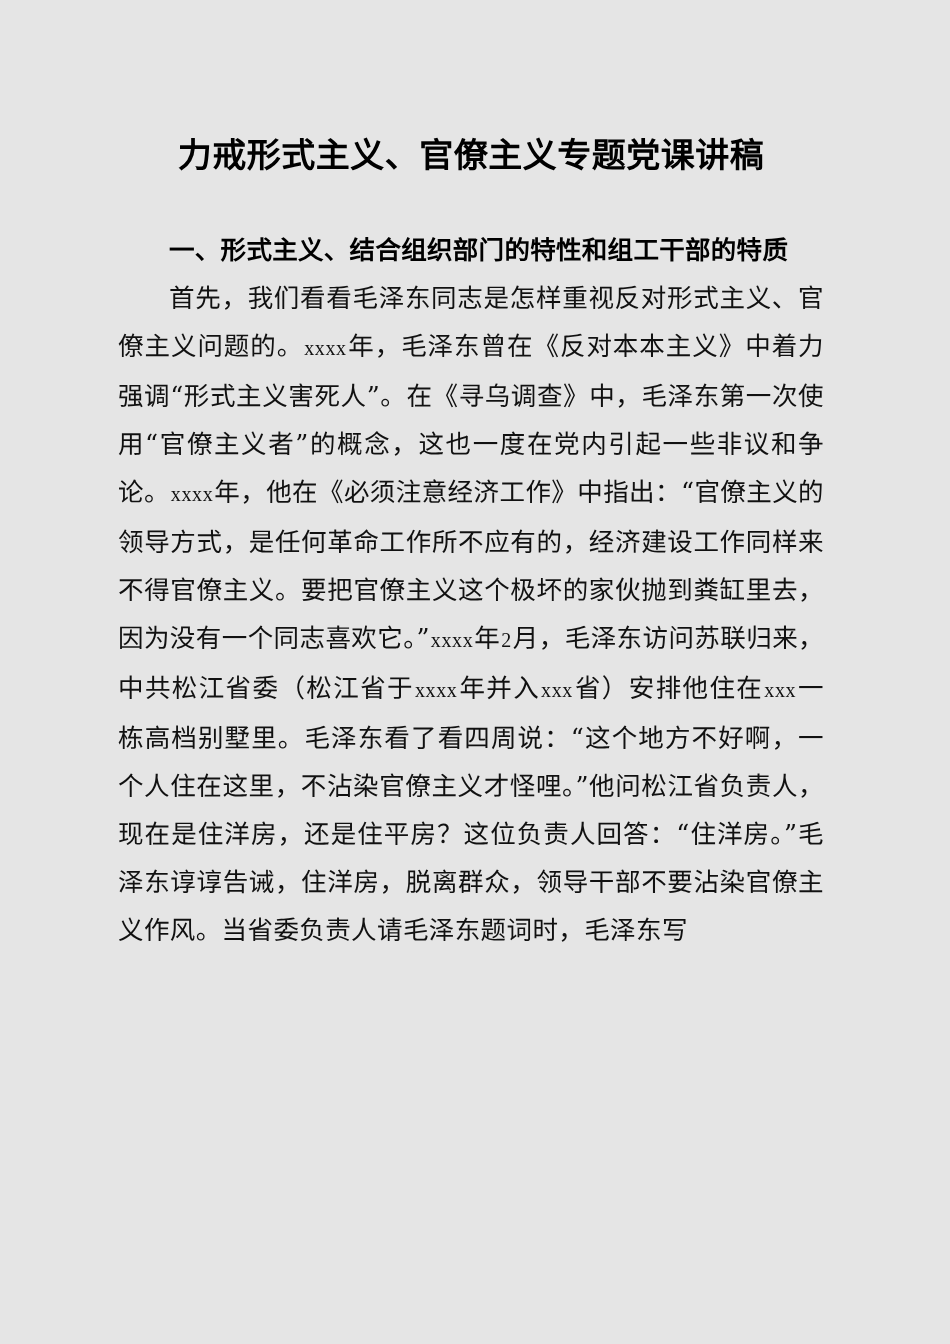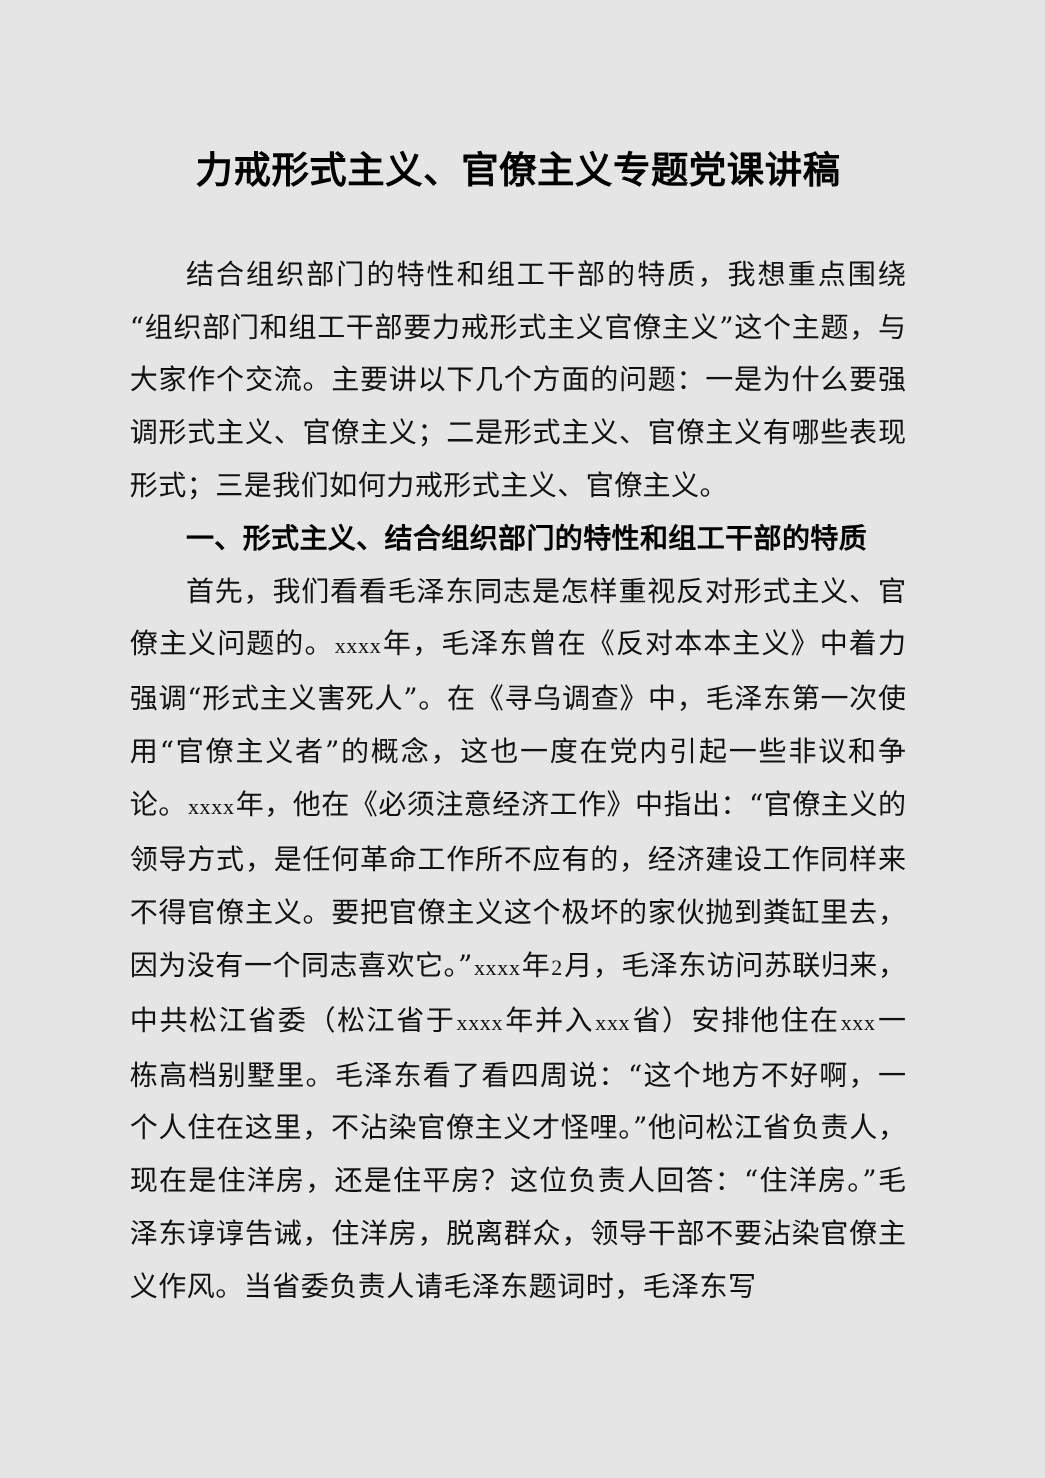--- a/index.html
+++ b/index.html
@@ -99,21 +99,20 @@
 <body>
 
 <div class="page">
 
   <div class="doc-body">
 
     <h1 class="doc-title" id="title-el">力戒形式主义、官僚主义专题党课讲稿</h1>
 
     <div class="flow">
 
-      <p class="para" id="para-intro">结合组织部门的特性和组工干部的特质，我想重点围绕“组织部门和组工干部要力戒形式主义官僚主义”这个主题，与大家作个交流。主要讲以下几个方面的问题：一是为什么要强调形式主义、官僚主义；二是形式主义、官僚主义有哪些表现形式；三是我们如何力戒形式主义、官僚主义。</p>
 
       <h2 class="section-heading" id="heading-one">一、形式主义、结合组织部门的特性和组工干部的特质</h2>
 
       <p class="para" id="para-body-one">首先，我们看看毛泽东同志是怎样重视反对形式主义、官僚主义问题的。<span class="lat">xxxx</span>年，毛泽东曾在《反对本本主义》中着力强调“形式主义害死人”。在《寻乌调查》中，毛泽东第一次使用“官僚主义者”的概念，这也一度在党内引起一些非议和争论。<span class="lat">xxxx</span>年，他在《必须注意经济工作》中指出：“官僚主义的领导方式，是任何革命工作所不应有的，经济建设工作同样来不得官僚主义。要把官僚主义这个极坏的家伙抛到粪缸里去，因为没有一个同志喜欢它。”<span class="lat">xxxx</span>年<span class="lat">2</span>月，毛泽东访问苏联归来，中共松江省委（松江省于<span class="lat">xxxx</span>年并入<span class="lat">xxx</span>省）安排他住在<span class="lat">xxx</span>一栋高档别墅里。毛泽东看了看四周说：“这个地方不好啊，一个人住在这里，不沾染官僚主义才怪哩。”他问松江省负责人，现在是住洋房，还是住平房？这位负责人回答：“住洋房。”毛泽东谆谆告诫，住洋房，脱离群众，领导干部不要沾染官僚主义作风。当省委负责人请毛泽东题词时，毛泽东写</p>
 
     </div>
   </div>
 </div>
 
 </body></html>

